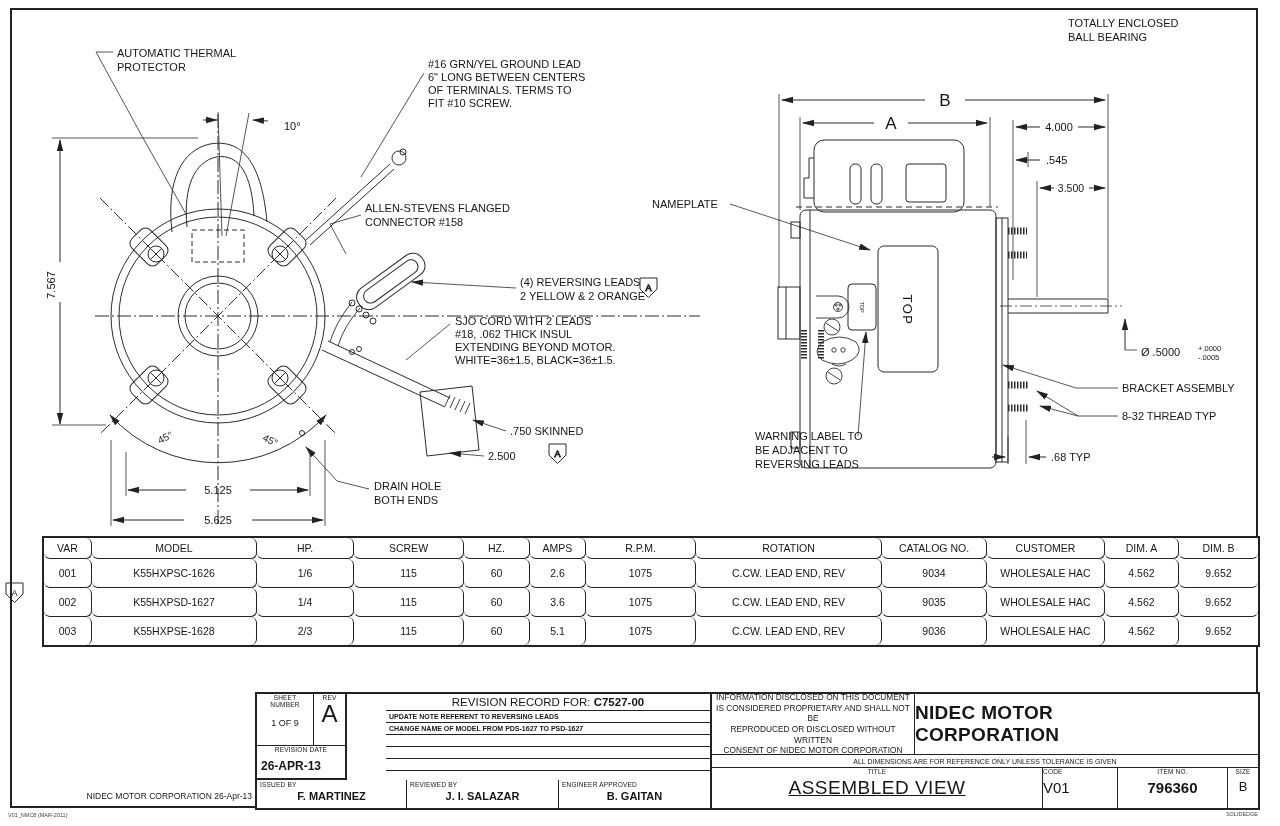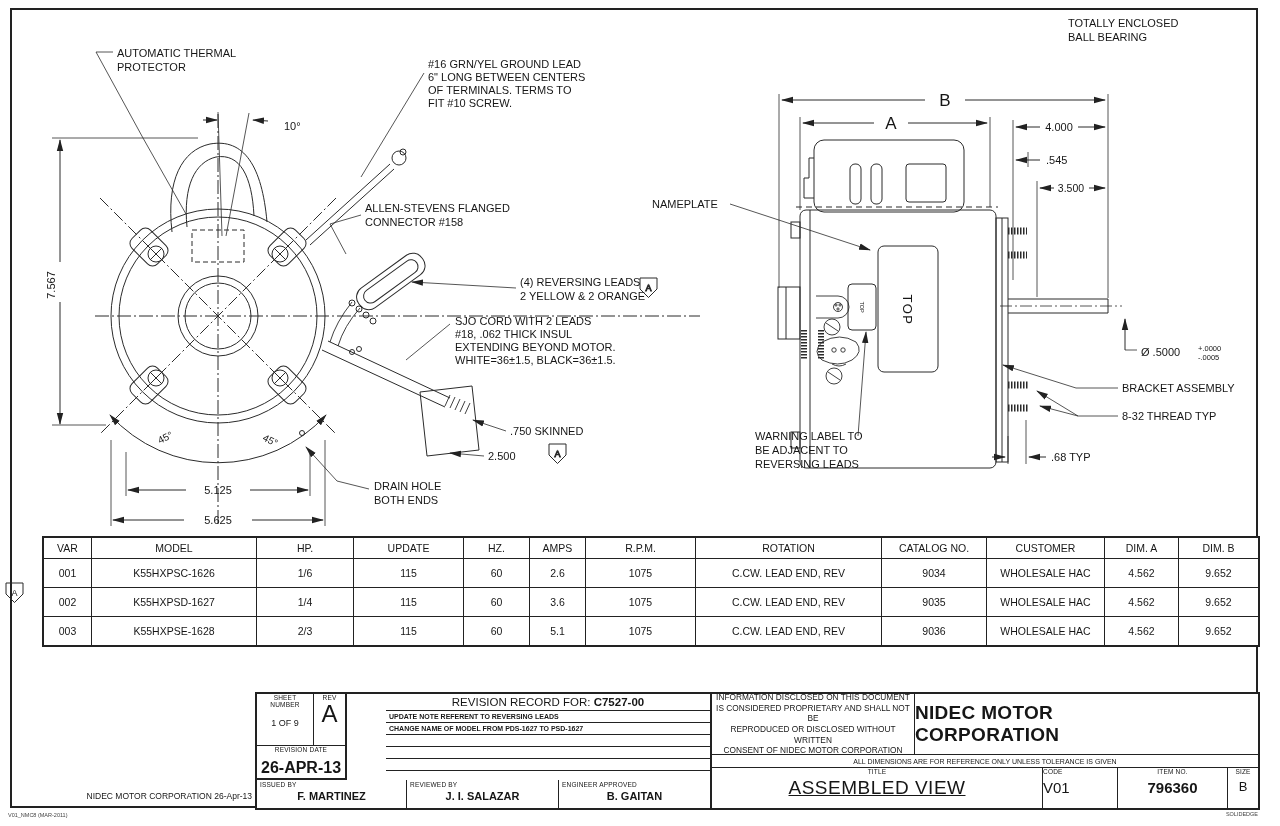--- a/index.html
+++ b/index.html
@@ -14,36 +14,36 @@
   svg text { font-family:"Liberation Sans", sans-serif; fill:#161616; }
   .drawing { position:absolute; left:0; top:0; }
 
   
   .dtable { position:absolute; left:42px; top:536px; width:1214px;
             border:2px solid #222; box-sizing:content-box; background:#fff;
             display:grid;
             grid-template-columns:48px 165px 97px 110px 66px 56px 110px 186px 105px 118px 74px 79px; }
   .dtable .c { border-right:1px solid #222; border-bottom:1px solid #222;
                display:flex; align-items:center; justify-content:center;
-               font-size:10.5px; height:28px; }
+               font-size:10.5px; height:28px;border-radius:6px; }
   .dtable .hd { height:20px; font-size:10.5px; }
   .dtable .c:nth-child(12n) { border-right:none; }
   .dtable .c.last { border-bottom:none; }
   .tbl-flag { position:absolute; left:4px; top:581px; }
 
   
   .tb { position:absolute; left:255px; top:692px; width:1005px; height:118px;
         border:2px solid #222; box-sizing:border-box; background:#fff; }
   .tb .cell { position:absolute; box-sizing:border-box; }
   .lbl { font-size:6.5px; letter-spacing:.2px; }
   .sheet-cell { left:0; top:0; width:57px; height:52px; border-right:1px solid #222; border-bottom:1px solid #222; text-align:center; }
   .rev-cell   { left:57px; top:0; width:33px; height:52px; border-right:2px solid #222; border-bottom:1px solid #222; text-align:center; }
   .rev-cell .big { font-size:24px; line-height:26px; }
   .date-cell  { left:0; top:52px; width:90px; height:34px; border-right:2px solid #222; border-bottom:2px solid #222; text-align:center; }
-  .date-cell .val { font-size:16px; font-weight:bold; margin-top:6px; text-align:left; padding-left:4px; }
+  .date-cell .val { font-size:12px; font-weight:bold; margin-top:6px; text-align:left; padding-left:4px; }
   .record { left:90px; top:0; width:365px; height:86px; border-right:2px solid #222;padding-left:39px; }
   .record .rrtitle { height:16px; border-bottom:1px solid #222; text-align:center; font-size:11.5px; line-height:17px; }
   .record .note { height:11px; border-bottom:1px solid #222; font-size:7px; font-weight:bold; line-height:11px; padding-left:3px; }
   .record .empty { height:11px; border-bottom:1px solid #222; }
   .record .empty.lastrow { border-bottom:none; }
   .sig-row { left:0; top:86px; width:455px; height:28px; }
   .sig { position:absolute; top:0; height:28px; border-right:1px solid #222; box-sizing:border-box; }
   .sig .name { font-size:11px; font-weight:bold; text-align:center; margin-top:2px; }
   .sig .lbl { padding-left:3px; padding-top:1px; }
   .info-box { left:455px; top:0; width:203px; height:61px; border-right:1px solid #222; border-bottom:1px solid #222;
@@ -331,21 +331,21 @@
 
 <svg class="tbl-flag" width="22" height="24" viewBox="0 0 22 24">
   <path d="M2,2 h17 v11 l-8.5,8.5 l-8.5,-8.5 z" fill="none" stroke="#2b2b2b"></path>
   <text x="10.5" y="14.5" font-size="9" text-anchor="middle" fill="#161616">A</text>
 </svg>
 
 <div class="dtable">
   <div class="c hd">VAR</div>
   <div class="c hd">MODEL</div>
   <div class="c hd">HP.</div>
-  <div class="c hd">UPDATE</div>
+  <div class="c hd">SCREW</div>
   <div class="c hd">HZ.</div>
   <div class="c hd">AMPS</div>
   <div class="c hd">R.P.M.</div>
   <div class="c hd">ROTATION</div>
   <div class="c hd">CATALOG NO.</div>
   <div class="c hd">CUSTOMER</div>
   <div class="c hd">DIM. A</div>
   <div class="c hd">DIM. B</div>
 
   <div class="c">001</div>

